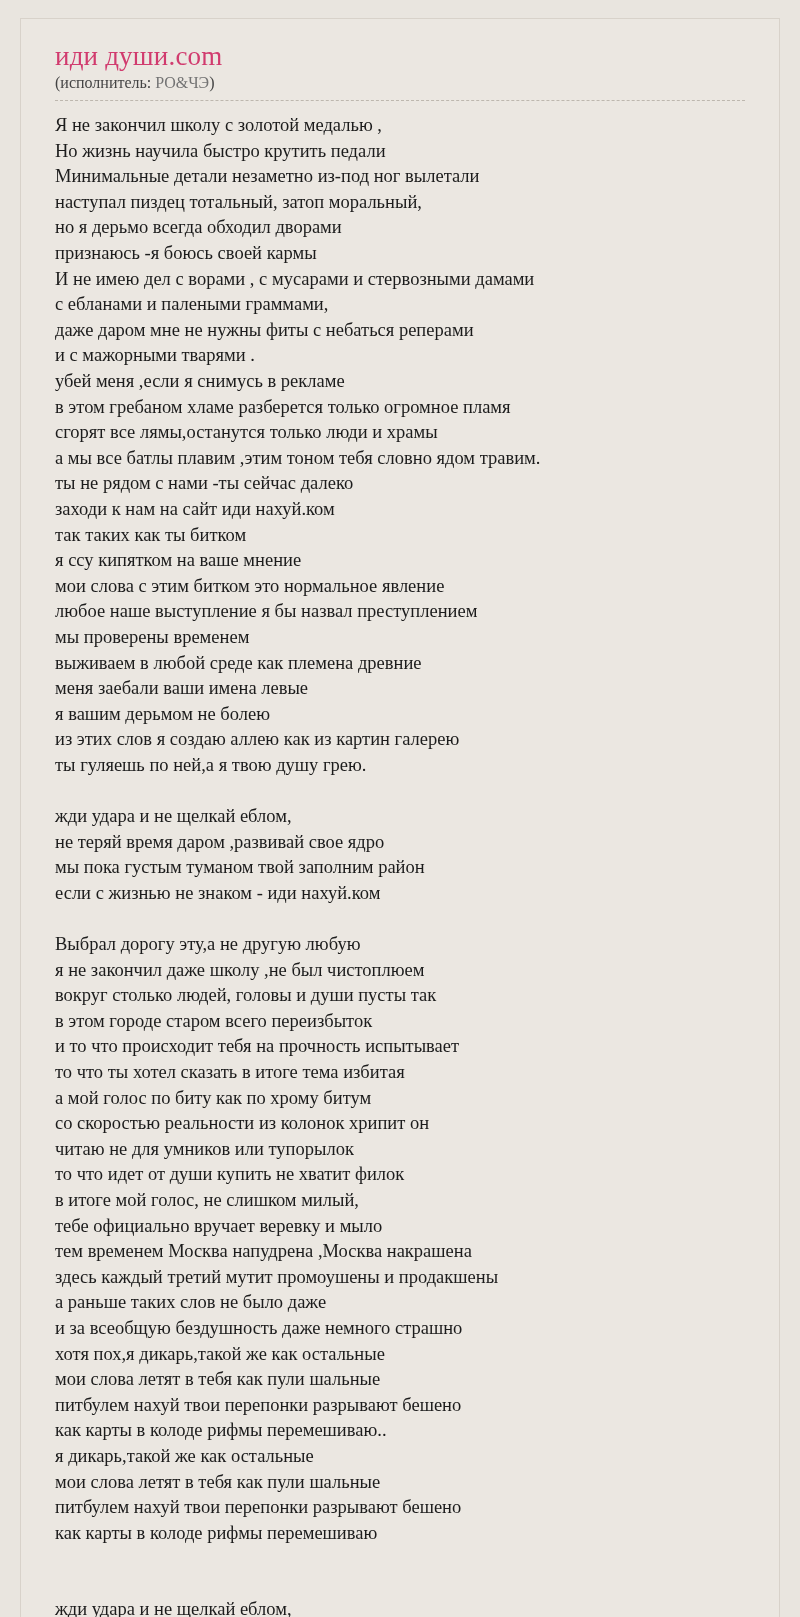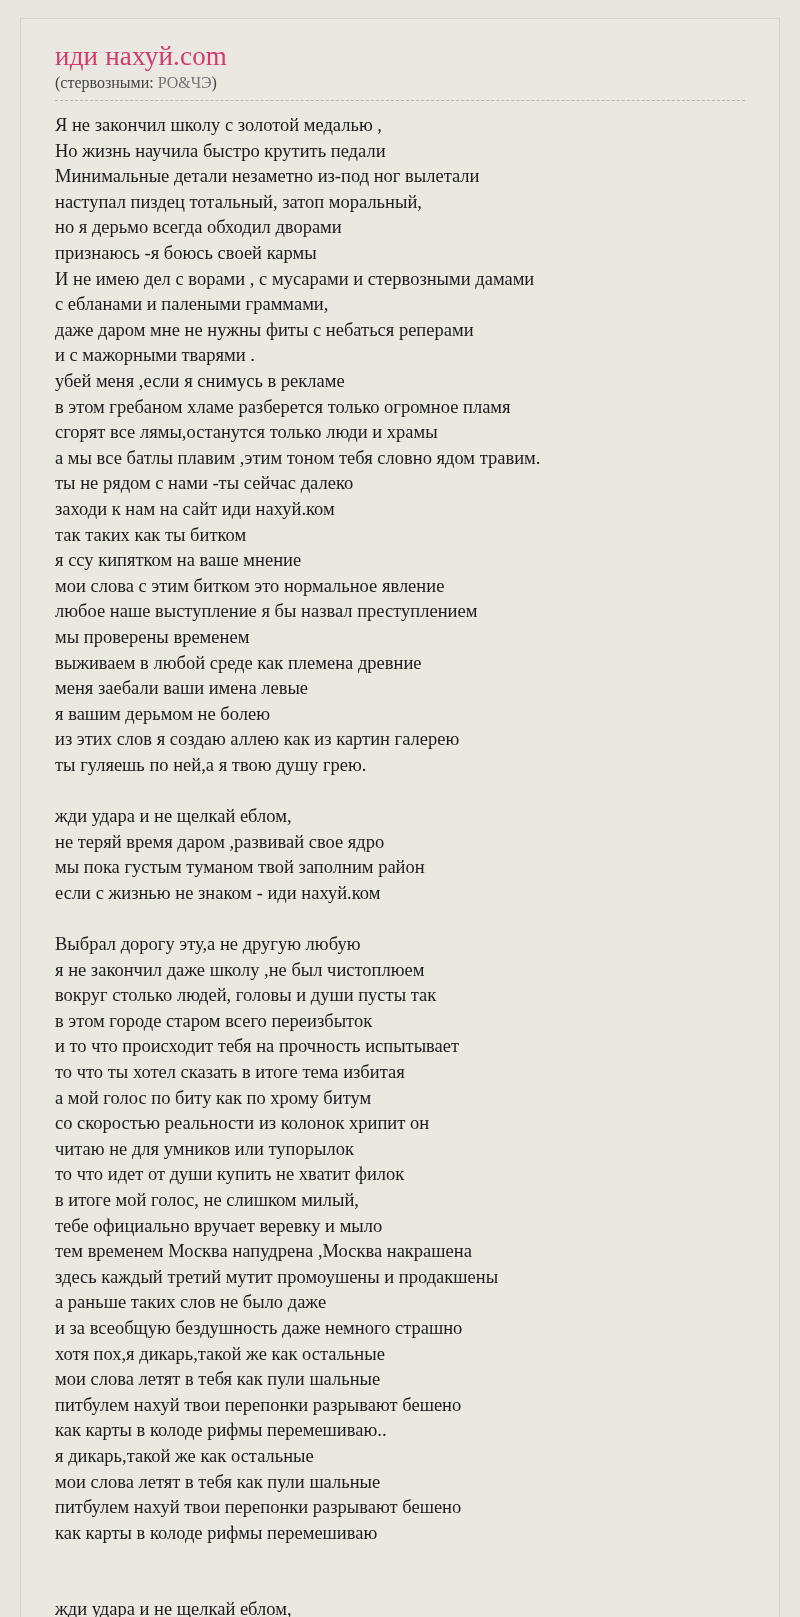--- a/index.html
+++ b/index.html
@@ -60,24 +60,24 @@
     margin: 0;
     padding-top: 2px;
   }
 </style>
 </head>
 <body>
 
 <div class="page">
   <div class="sheet">
 
-    <h1 class="song-title">иди нахуй.com</h1>
+    <h1 class="song-title">иди души.com</h1>
 
     <div class="artist-line">
-      <span class="paren">(</span><span class="label">стервозными:</span>
+      <span class="paren">(</span><span class="label">исполнитель:</span>
       <a class="artist-link" href="#">PO&amp;ЧЭ</a><span class="paren">)</span>
     </div>
 
     <div class="lyrics">Я не закончил школу с золотой медалью ,
 Но жизнь научила быстро крутить педали
 Минимальные детали незаметно из-под ног вылетали
 наступал пиздец тотальный, затоп моральный,
 но я дерьмо всегда обходил дворами
 признаюсь -я боюсь своей кармы
 И не имею дел с ворами , с мусарами и стервозными дамами

